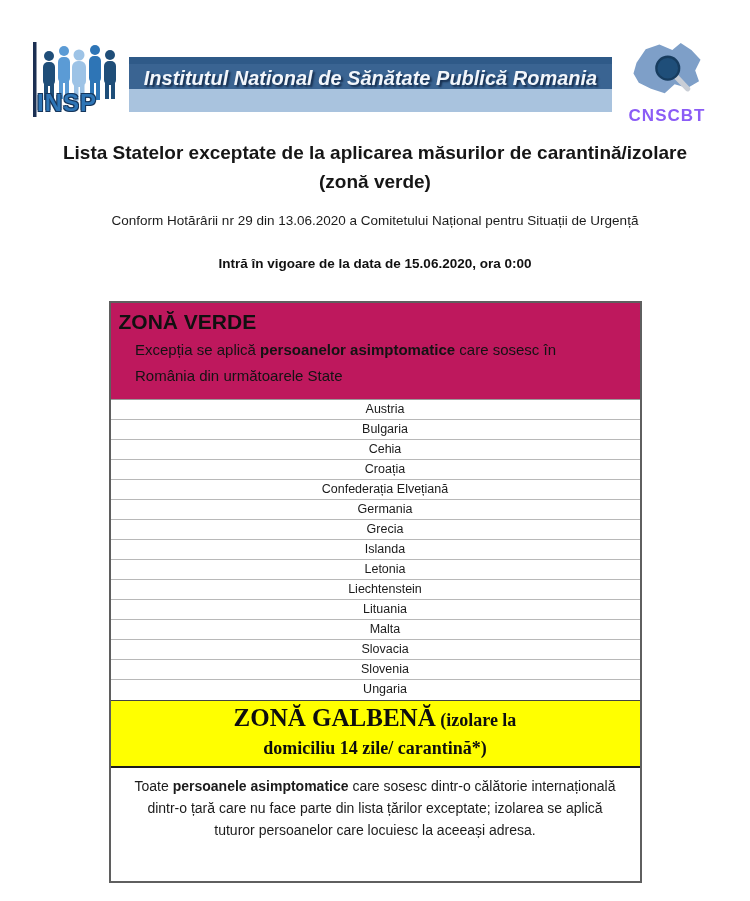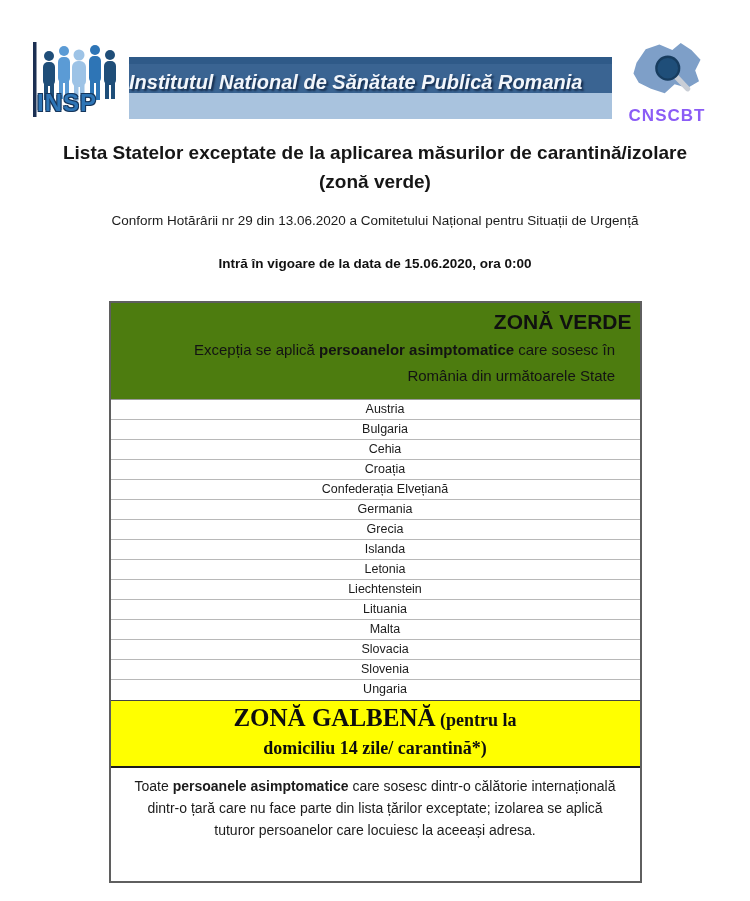--- a/index.html
+++ b/index.html
@@ -6,39 +6,39 @@
   body { background:#ffffff; font-family:"Liberation Sans", sans-serif; color:#1a1a1a; }
   .page { position:relative; width:750px; height:901px; margin:0 auto; background:#fff; overflow:hidden; }
 
   
   .header { position:relative; height:128px; }
   .insp-logo { position:absolute; left:33px; top:42px; width:90px; height:75px; background:#fff; }
   .insp-logo svg { display:block; width:100%; height:100%; }
   .insp-text { position:absolute; left:4px; bottom:0px; font-size:24px; font-weight:bold;
                color:#2e75b6; letter-spacing:1px;
                text-shadow:-1px -1px 0 #16365c, 1px -1px 0 #16365c, -1px 1px 0 #16365c, 1px 1px 0 #16365c; }
-  .banner { position:absolute; left:129px; top:57px; width:483px; height:62px;
+  .banner { position:absolute; left:129px; top:57px; width:483px; height:55px;
             background:linear-gradient(to bottom, #2f5a88 0%, #2f5a88 12%, #3a6492 12%, #3a6492 58%, #a9c3de 58%, #a9c3de 100%);
-            display:flex; align-items:center; }
+            display:flex; align-items:center; justify-content:center; }
   .banner-title { font-style:italic; font-weight:bold; font-size:20px; color:#f2f6fb;
                   padding-bottom:12px; text-shadow:2px 2px 2px rgba(15,35,65,0.85); white-space:nowrap; }
   .cnscbt-logo { position:absolute; left:618px; top:40px; width:98px; text-align:center; }
   .cnscbt-logo svg { display:block; width:96px; height:64px; margin:0 auto; }
   .cnscbt-label { display:block; margin-top:2px; font-size:17px; font-weight:bold;
                   color:#8b5cf6; letter-spacing:1px; }
 
   
   .doc-title { margin-top:10px; text-align:center; font-weight:bold; font-size:19px;
                line-height:29px; color:#161616; }
   .doc-subtitle { margin-top:17px; text-align:center; font-size:13.5px; color:#1c1c1c; }
   .doc-effective { margin-top:28px; text-align:center; font-size:13.5px; font-weight:bold; color:#111; }
 
   
   .zone-table { width:533px; margin:30px auto 0 auto; border:2px solid #5f5f5f; background:#fff; }
-  .green-head { background:#4d7c0f; text-align:right; padding:5px 8px 10px 8px; border-bottom:1px solid #9a9a9a; }
+  .green-head { background:#be185d; text-align:left; padding:5px 8px 10px 8px; border-bottom:1px solid #9a9a9a; }
   .green-title { font-size:21px; font-weight:bold; color:#101010; line-height:28px; }
   .green-sub { font-size:15px; line-height:26px; color:#131313; max-width:480px; margin:1px auto 0 auto; }
   .green-sub b { font-weight:bold; }
   .country-list { }
   .country-row { height:20px; line-height:19px; text-align:center; font-size:12.5px; color:#1b1b1b;
                  border-bottom:1px solid #b8b8b8;padding-left:20px; }
   .country-row:last-child { border-bottom:none; }
 
   .yellow-head { background:#ffff00; text-align:center; padding:2px 6px 5px 6px;
                  border-top:1px solid #444; border-bottom:2px solid #1d1d1d;
@@ -159,21 +159,21 @@
 
         <div class="country-row">Slovacia</div>
 
         <div class="country-row">Slovenia</div>
 
         <div class="country-row">Ungaria</div>
       </div>
 
     <div class="yellow-head">
       <div class="yellow-line1">
-        <span class="yellow-main">ZONĂ GALBENĂ</span><span class="yellow-note"> (pentru la</span>
+        <span class="yellow-main">ZONĂ GALBENĂ</span><span class="yellow-note"> (izolare la</span>
       </div>
       <div class="yellow-line2 yellow-note">domiciliu 14 zile/ carantină*)</div>
     </div>
 
     <div class="note-body">
       <span>Toate </span><b>persoanele asimptomatice</b><span> care sosesc dintr-o călătorie internațională dintr-o țară care nu face parte din lista țărilor exceptate; izolarea se aplică tuturor persoanelor care locuiesc la aceeași adresa.</span>
     </div>
 
   </div>
 </div>

